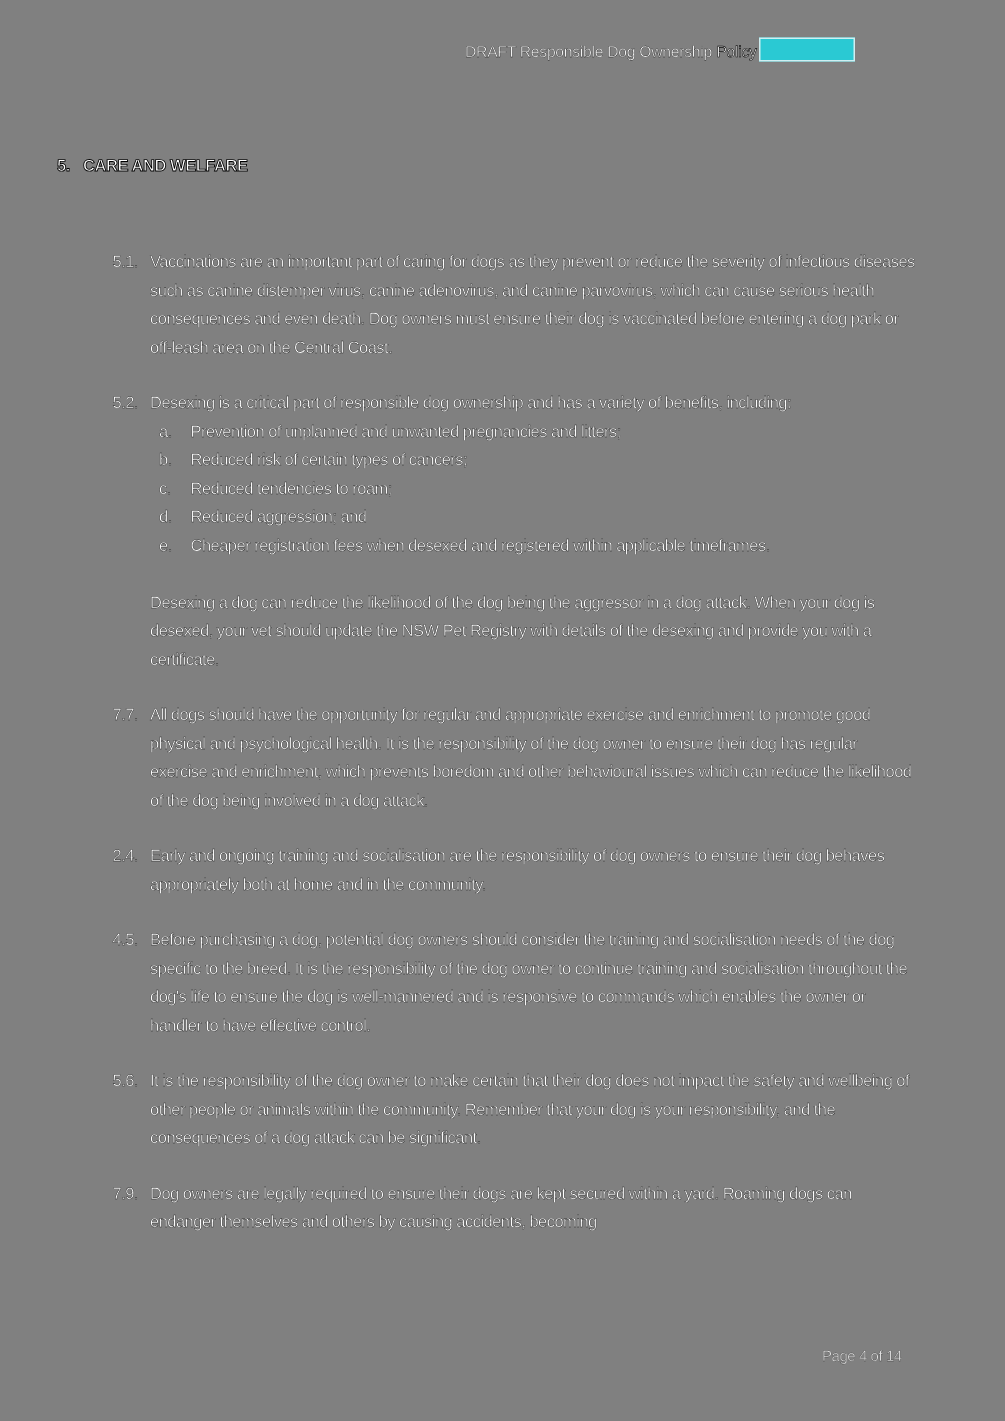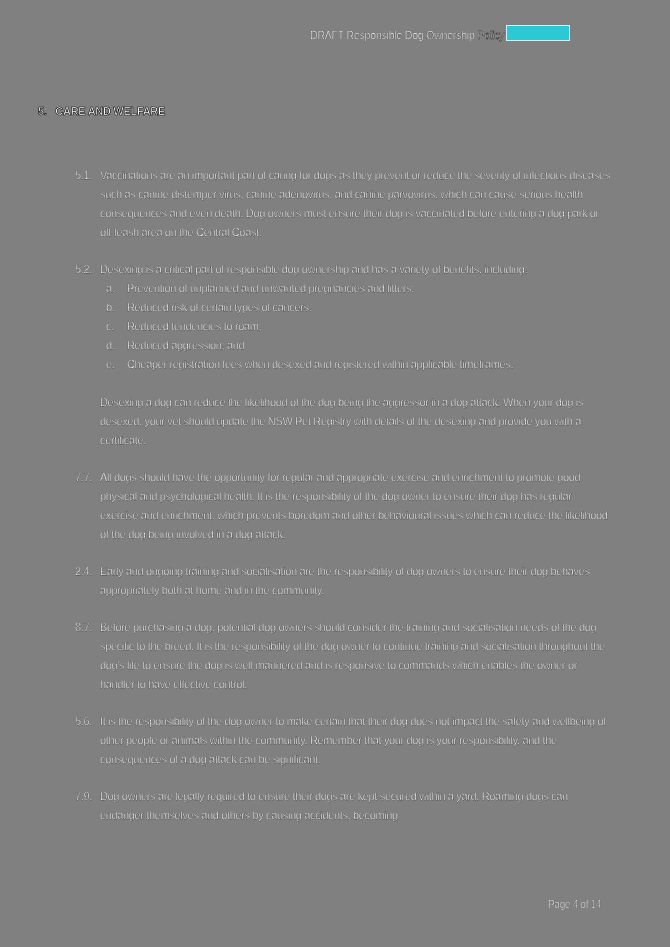--- a/index.html
+++ b/index.html
@@ -161,21 +161,21 @@
     <span class="clause-num">7.7.</span>
     <span>All dogs should have the opportunity for regular and appropriate exercise and enrichment to promote good physical and psychological health. It is the responsibility of the dog owner to ensure their dog has regular exercise and enrichment, which prevents boredom and other behavioural issues which can reduce the likelihood of the dog being involved in a dog attack.</span>
   </div>
 
   <div class="clause">
     <span class="clause-num">2.4.</span>
     <span>Early and ongoing training and socialisation are the responsibility of dog owners to ensure their dog behaves appropriately both at home and in the community.</span>
   </div>
 
   <div class="clause">
-    <span class="clause-num">8.7.</span>
+    <span class="clause-num">4.5.</span>
     <span>Before purchasing a dog, potential dog owners should consider the training and socialisation needs of the dog specific to the breed. It is the responsibility of the dog owner to continue training and socialisation throughout the dog's life to ensure the dog is well-mannered and is responsive to commands which enables the owner or handler to have effective control.</span>
   </div>
 
   <div class="clause">
     <span class="clause-num">5.6.</span>
     <span>It is the responsibility of the dog owner to make certain that their dog does not impact the safety and wellbeing of other people or animals within the community. Remember that your dog is your responsibility, and the consequences of a dog attack can be significant.</span>
   </div>
 
   <div class="clause">
     <span class="clause-num">7.9.</span>

